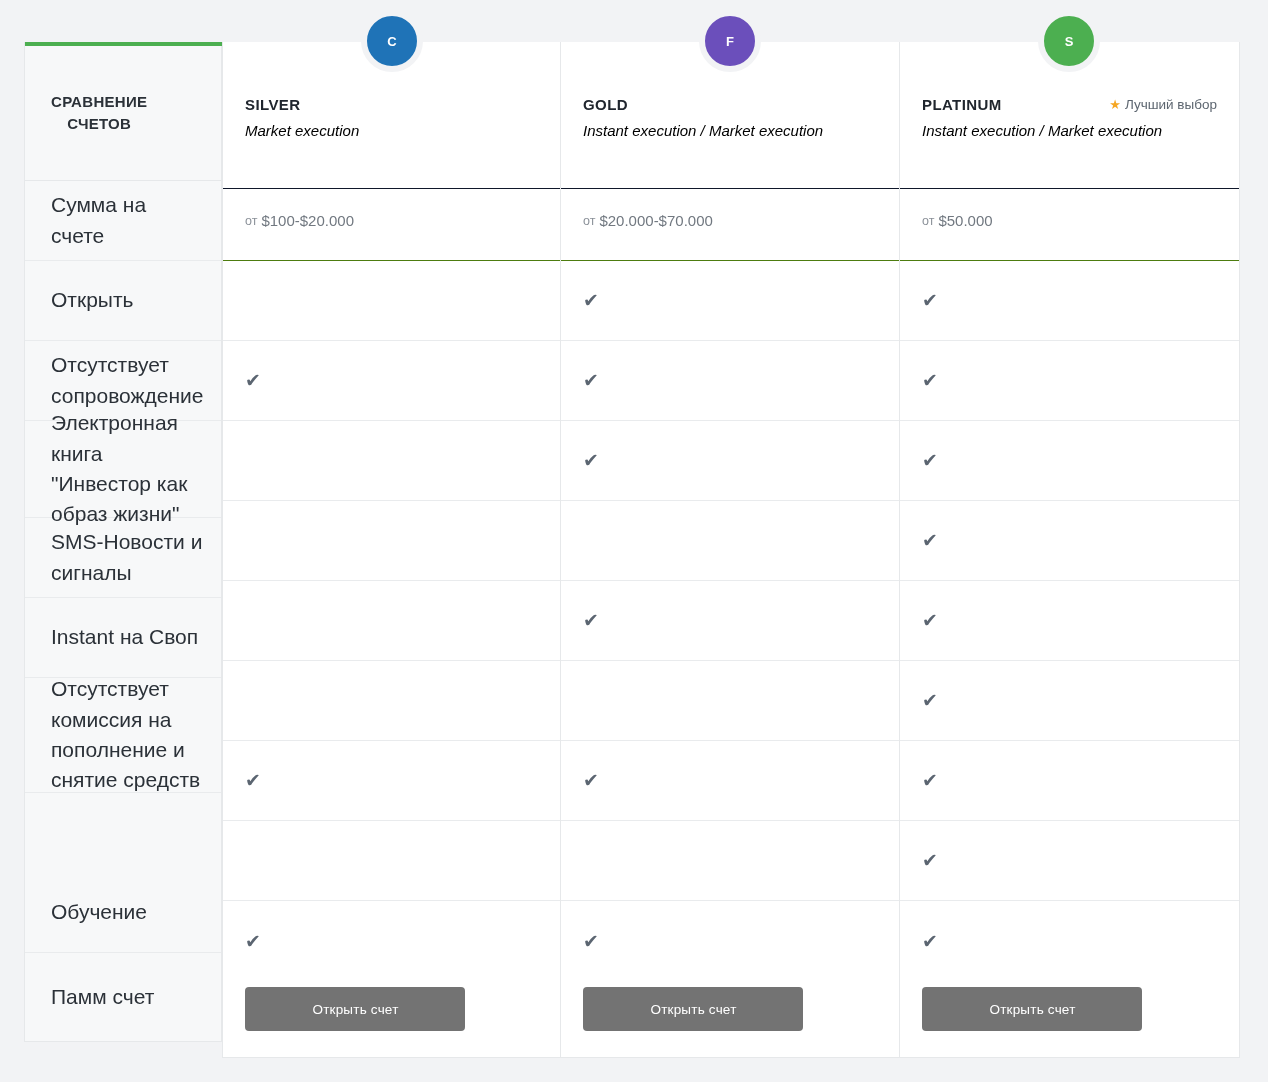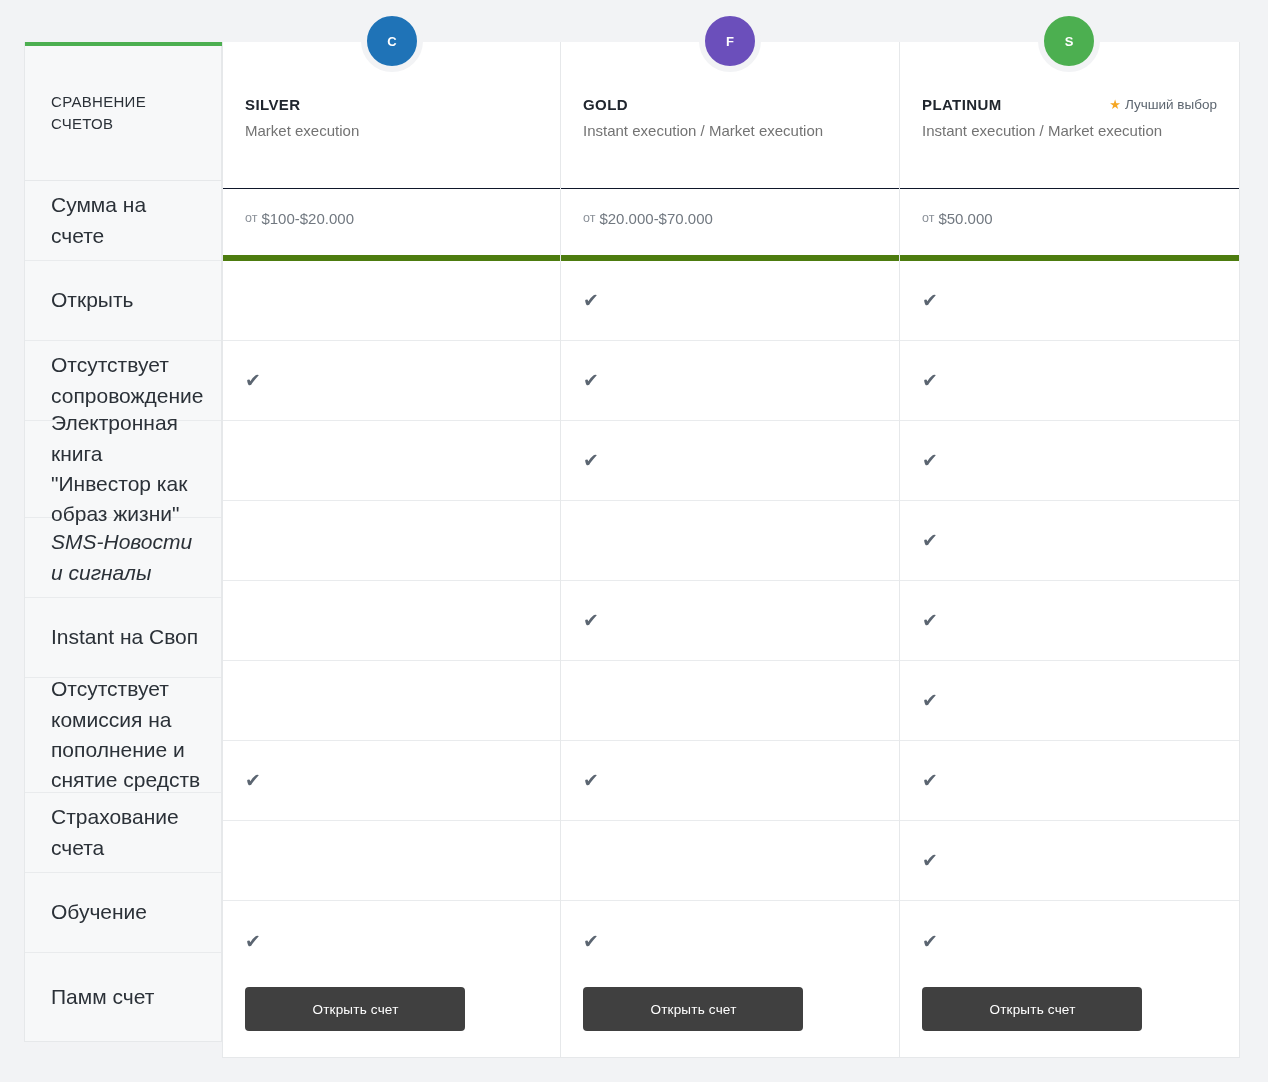--- a/index.html
+++ b/index.html
@@ -55,24 +55,25 @@
     width: 196px;
     display: flex;
     align-items: center;
     padding: 0 18px 0 26px;
     border-bottom: 1px solid #e9ebed;
     color: #2b3138;
     font-size: 21px;
     line-height: 1.45;
   }
   .label-cell.header {
-    font-weight: normal;
+    font-weight: bold;
     font-size: 15px;
     letter-spacing: 0.3px;
     border-bottom: 1px solid #e6e8ea;
+    text-align: center;
   }
   .label-cell.last { border-bottom: none; }
 
   
   .plan-column {
     position: absolute;
     top: 0;
     width: 339px;
     height: 1016px;
     background: #ffffff;
@@ -106,23 +107,24 @@
     margin-top: 1px;
   }
   .best-choice .star {
     color: #f5a623;
     font-size: 13px;
     margin-right: 4px;
   }
   .plan-exec {
     clear: both;
     font-size: 15px;
-    color: #737373;
+    color: #000000;
     padding-top: 6px;
     line-height: 1.4;
+    font-style: italic;
   }
 
   
   .badge {
     position: absolute;
     top: -32px;
     width: 62px;
     height: 62px;
     border-radius: 50%;
     color: #ffffff;
@@ -138,21 +140,21 @@
   
   .plan-amount {
     position: absolute;
     left: 0;
     top: 139px;
     width: 100%;
     height: 80px;
     display: flex;
     align-items: center;
     padding: 0 22px;
-    border-bottom: 6px solid #4d7c0f;
+    border-bottom: 1px solid #4d7c0f;
     font-size: 15px;
     color: #717880;
   }
   .plan-amount .prefix {
     font-size: 12.5px;
     margin-right: 4px;
     color: #8a9098;
   }
 
   
@@ -179,21 +181,21 @@
     bottom: 0;
     width: 100%;
     height: 96px;
     display: flex;
     align-items: center;
     padding: 0 22px;
   }
   .cta-button {
     width: 220px;
     height: 44px;
-    background: #404040;
+    background: #737373;
     color: #ffffff;
     border: none;
     border-radius: 4px;
     font-size: 13.5px;
     font-family: "Liberation Sans", "DejaVu Sans", sans-serif;
     cursor: pointer;
     letter-spacing: 0.2px;
     padding-left: 7px;
   }
 </style>
@@ -210,24 +212,23 @@
         <div>
           <div>СРАВНЕНИЕ</div>
           <div>СЧЕТОВ</div>
         </div>
       </div>
 
       <div class="label-cell" style="top:139px;height:80px;">Сумма на счете</div>
       <div class="label-cell" style="top:219px;height:80px;">Открыть</div>
       <div class="label-cell" style="top:299px;height:80px;">Отсутствует сопровождение</div>
       <div class="label-cell" style="top:379px;height:97px;">Электронная книга "Инвестор как образ жизни"</div>
-      <div class="label-cell" style="top:476px;height:80px;font-style:italic;">SMS-Новости и сигналы</div>
+      <div class="label-cell" style="top:476px;height:80px;">SMS-Новости и сигналы</div>
       <div class="label-cell" style="top:556px;height:80px;">Instant на Своп</div>
       <div class="label-cell" style="top:636px;height:115px;">Отсутствует комиссия на пополнение и снятие средств</div>
-      <div class="label-cell" style="top:751px;height:80px;">Страхование счета</div>
       <div class="label-cell" style="top:831px;height:80px;">Обучение</div>
       <div class="label-cell last" style="top:911px;height:89px;">Памм счет</div>
     </div>
 
     <div class="plan-column first" style="left:198px;">
       <div class="badge" style="left:138px;background:#1f73b7;">
         <span>C</span>
       </div>
       <div class="plan-header">
         <span class="plan-name">SILVER</span>

